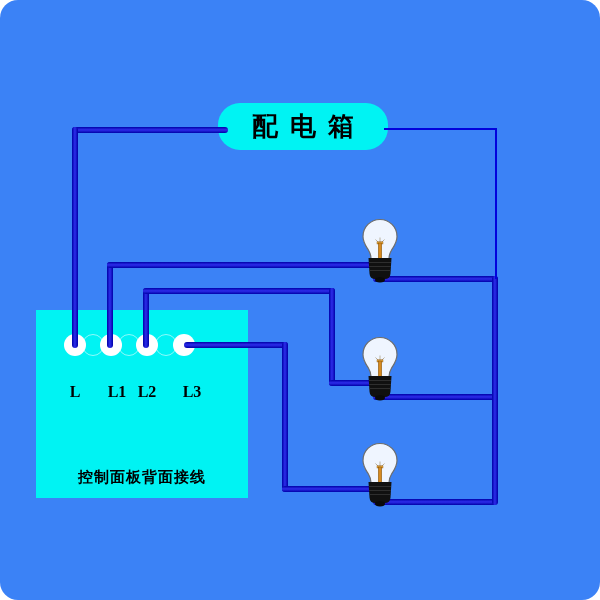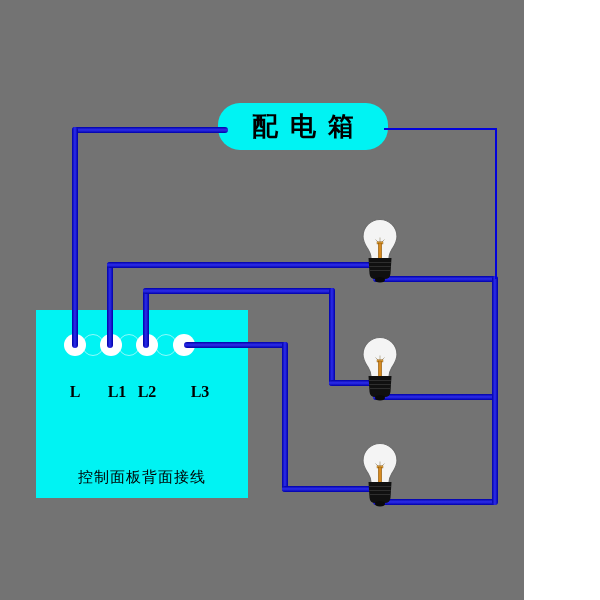--- a/index.html
+++ b/index.html
@@ -1,41 +1,41 @@
 <!DOCTYPE html>
 <html><head>
 <meta charset="utf-8">
 <style>
   html,body{margin:0;padding:0;}
   body{
     width:600px;height:600px;background:#ffffff;overflow:hidden;
     font-family:"Liberation Sans","DejaVu Sans",sans-serif;
   }
-  #stage{position:relative;width:524px;height:600px;background:#737373;}
+  #stage{position:relative;width:600px;height:600px;background:#3b82f6;border-radius:18px;}
 
   
   .dist-box{
     position:absolute;left:218px;top:103px;width:170px;height:47px;
     background:#00F3F3;border-radius:22px;z-index:2;
     display:flex;align-items:center;justify-content:center;
   }
   .dist-box-label{
     font-size:26px;font-weight:bold;color:#000;
     letter-spacing:12px;text-indent:12px;white-space:nowrap;
     font-family:"Liberation Sans","DejaVu Sans",sans-serif;
   }
 
   
   .panel{
     position:absolute;left:36px;top:310px;width:212px;height:188px;
     background:#00F3F3;z-index:2;
   }
   .panel-caption{
     position:absolute;left:36px;top:468px;width:212px;z-index:3;
-    text-align:center;font-size:15px;font-weight:normal;color:#000;
+    text-align:center;font-size:15px;font-weight:bold;color:#000;
     letter-spacing:1px;
   }
   .terminal{
     position:absolute;width:22px;height:22px;border-radius:50%;
     background:#ffffff;z-index:4;
   }
   .ghost-circle{
     position:absolute;width:22px;height:22px;border-radius:50%;
     border:1.5px solid rgba(255,255,255,0.55);box-sizing:border-box;
     background:transparent;z-index:3;
@@ -71,21 +71,21 @@
   <div class="ghost-circle" style="left:155px;top:334px;"></div>
 
   <div class="terminal" style="left:64px;top:334px;"></div>
   <div class="terminal" style="left:100px;top:334px;"></div>
   <div class="terminal" style="left:136px;top:334px;"></div>
   <div class="terminal" style="left:173px;top:334px;"></div>
 
   <div class="terminal-label" style="left:55px;">L</div>
   <div class="terminal-label" style="left:97px;">L1</div>
   <div class="terminal-label" style="left:127px;">L2</div>
-  <div class="terminal-label" style="left:180px;">L3</div>
+  <div class="terminal-label" style="left:172px;">L3</div>
 
   <div class="panel-caption">控制面板背面接线</div>
 
   <div id="wire-layer">
       <div class="wire h" style="left: 72px; top: 127px; width: 156px; height: 6px;"></div>
       <div class="wire v" style="left: 72px; top: 127px; width: 6px; height: 221px;"></div>
       <div class="wire v" style="left: 107px; top: 262px; width: 6px; height: 86px;"></div>
       <div class="wire h" style="left: 107px; top: 262px; width: 274px; height: 6px;"></div>
       <div class="wire v" style="left: 143px; top: 288px; width: 6px; height: 60px;"></div>
       <div class="wire h" style="left: 143px; top: 288px; width: 192px; height: 6px;"></div>

